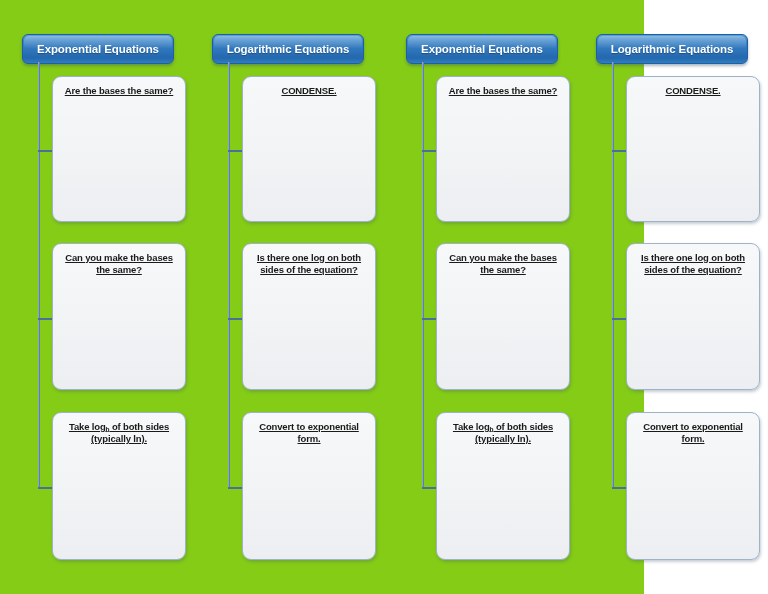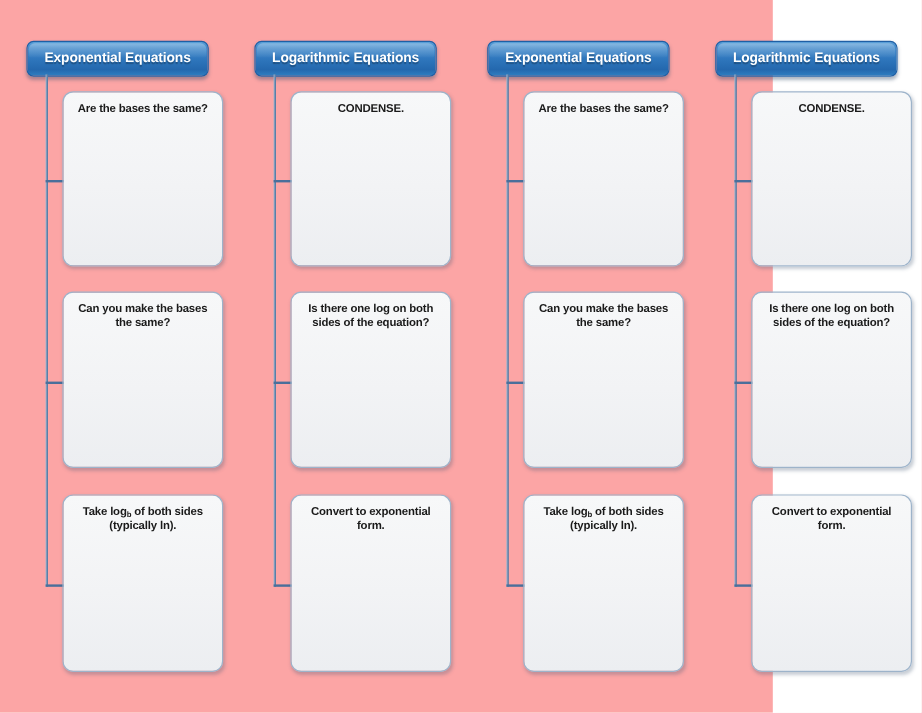--- a/index.html
+++ b/index.html
@@ -13,21 +13,21 @@
     height: 594px;
     overflow: hidden;
     font-family: "Liberation Sans", sans-serif;
     -webkit-font-smoothing: antialiased;
   }
 
   #canvas {
     position: relative;
     width: 644px;
     height: 594px;
-    background: #fca5a5;
+    background: #84cc16;
   }
 
   
   .column {
     position: absolute;
     top: 0;
     width: 192px;
     height: 594px;
   }
 
@@ -102,20 +102,21 @@
   }
   .box-text {
     display: block;
     text-align: center;
     font-size: 9.5px;
     line-height: 12px;
     color: #1a1a1a;
     font-weight: bold;
     letter-spacing: -0.15px;
     word-wrap: break-word;
+    text-decoration: underline;
   }
   .box-text sub {
     font-size: 6.5px;
     line-height: 0;
     vertical-align: baseline;
     position: relative;
     top: 2px;
   }
 </style>
 </head>

